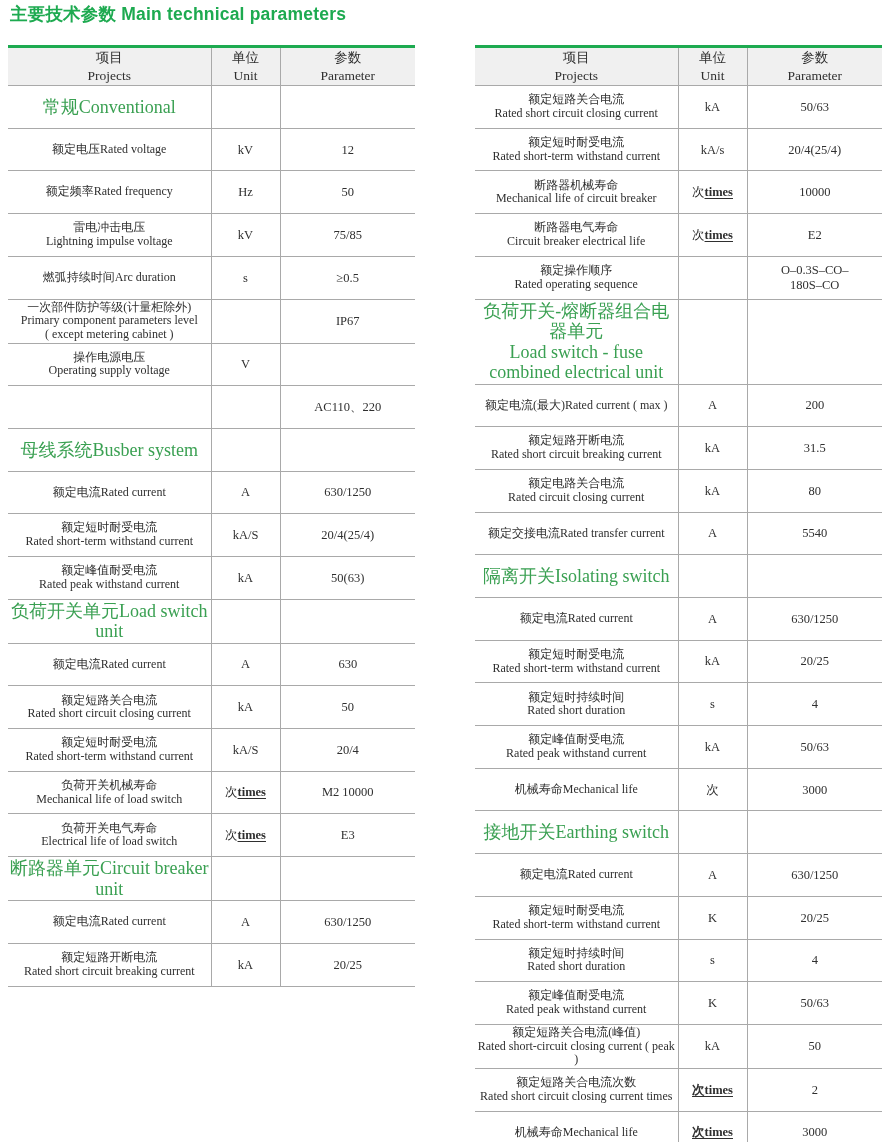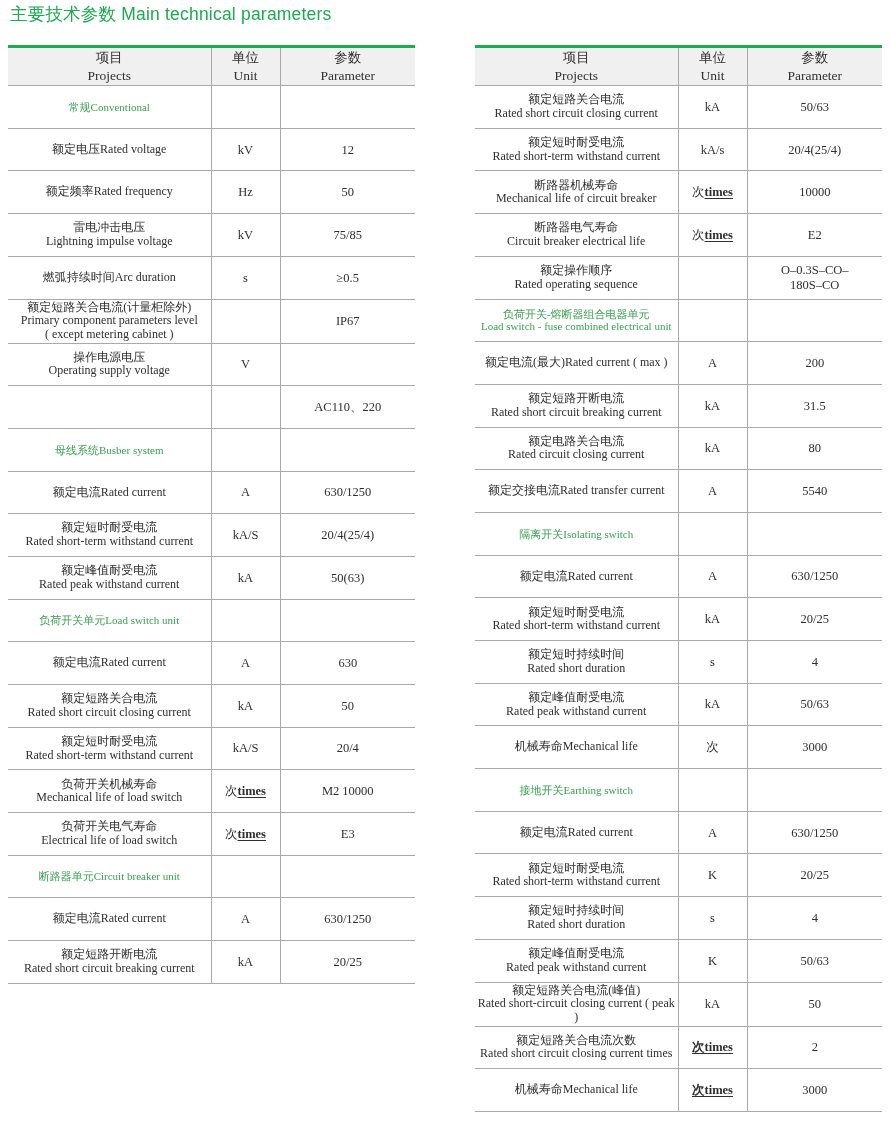--- a/index.html
+++ b/index.html
@@ -5,21 +5,21 @@
   html,body { margin:0; padding:0; }
   body {
     width:890px; height:1142px; position:relative; background:#ffffff;
     font-family:"Liberation Serif","DejaVu Serif",serif;
     color:#2f2f2f;
     overflow:hidden;
   }
   .page-title {
     position:absolute; left:10px; top:2px; margin:0;
     font-family:"Liberation Sans","DejaVu Sans",sans-serif;
-    font-size:17.5px; font-weight:normal; letter-spacing:0.2px;
+    font-size:17.5px; font-weight:bold; letter-spacing:0.2px;
     color:var(--accent,#1daa50);
   }
   table.tech-table {
     position:absolute; top:45px; width:407px;
     border-collapse:collapse; table-layout:fixed;
     border-top:3px solid var(--accent,#1daa50);
   }
   #table-0 { left:8px; }
   #table-1 { left:475px; }
   th, td { box-sizing:border-box; }
@@ -31,21 +31,21 @@
     height:36px; text-align:center; vertical-align:middle;
     white-space:pre-line; color:var(--text,#2f2f2f);
   }
   td {
     height:42.7px; text-align:center; vertical-align:middle;
     font-size:12px; line-height:1.14; padding:1px 2px;
     color:var(--text,#2f2f2f); overflow:hidden;
   }
   td.unit, td.param { font-size:12.5px; }
   td.param { white-space:pre-line; }
-  td.section div { color:var(--section-green,#3aa052); font-size:11px; }
+  td.section div { color:var(--section-green,#3aa052); font-size:18px; }
   .u { text-decoration:underline; text-underline-offset:2px;font-weight:bold; }
 </style>
 </head>
 <body style="--accent: #1daa50; --section-green: #3aa052; --border: #a9a9a9; --header-bg: #f0f0f0; --text: #2f2f2f;">
 
 <h1 class="page-title">主要技术参数 Main technical parameters</h1>
 
 <table class="tech-table" id="table-0">
   <colgroup>
       <col style="width:203px">
@@ -94,21 +94,21 @@
       </tr>
       <tr>
         <td class="proj">
           <div>燃弧持续时间Arc duration</div>
         </td>
         <td class="unit">s</td>
         <td class="param">≥0.5</td>
       </tr>
       <tr>
         <td class="proj">
-          <div>额定短路关合电流(计量柜除外)</div>
+          <div>一次部件防护等级(计量柜除外)</div>
           <div>Primary component parameters level</div>
           <div>( except metering cabinet )</div>
         </td>
         <td class="unit"></td>
         <td class="param">IP67</td>
       </tr>
       <tr>
         <td class="proj">
           <div>操作电源电压</div>
           <div>Operating supply voltage</div>

